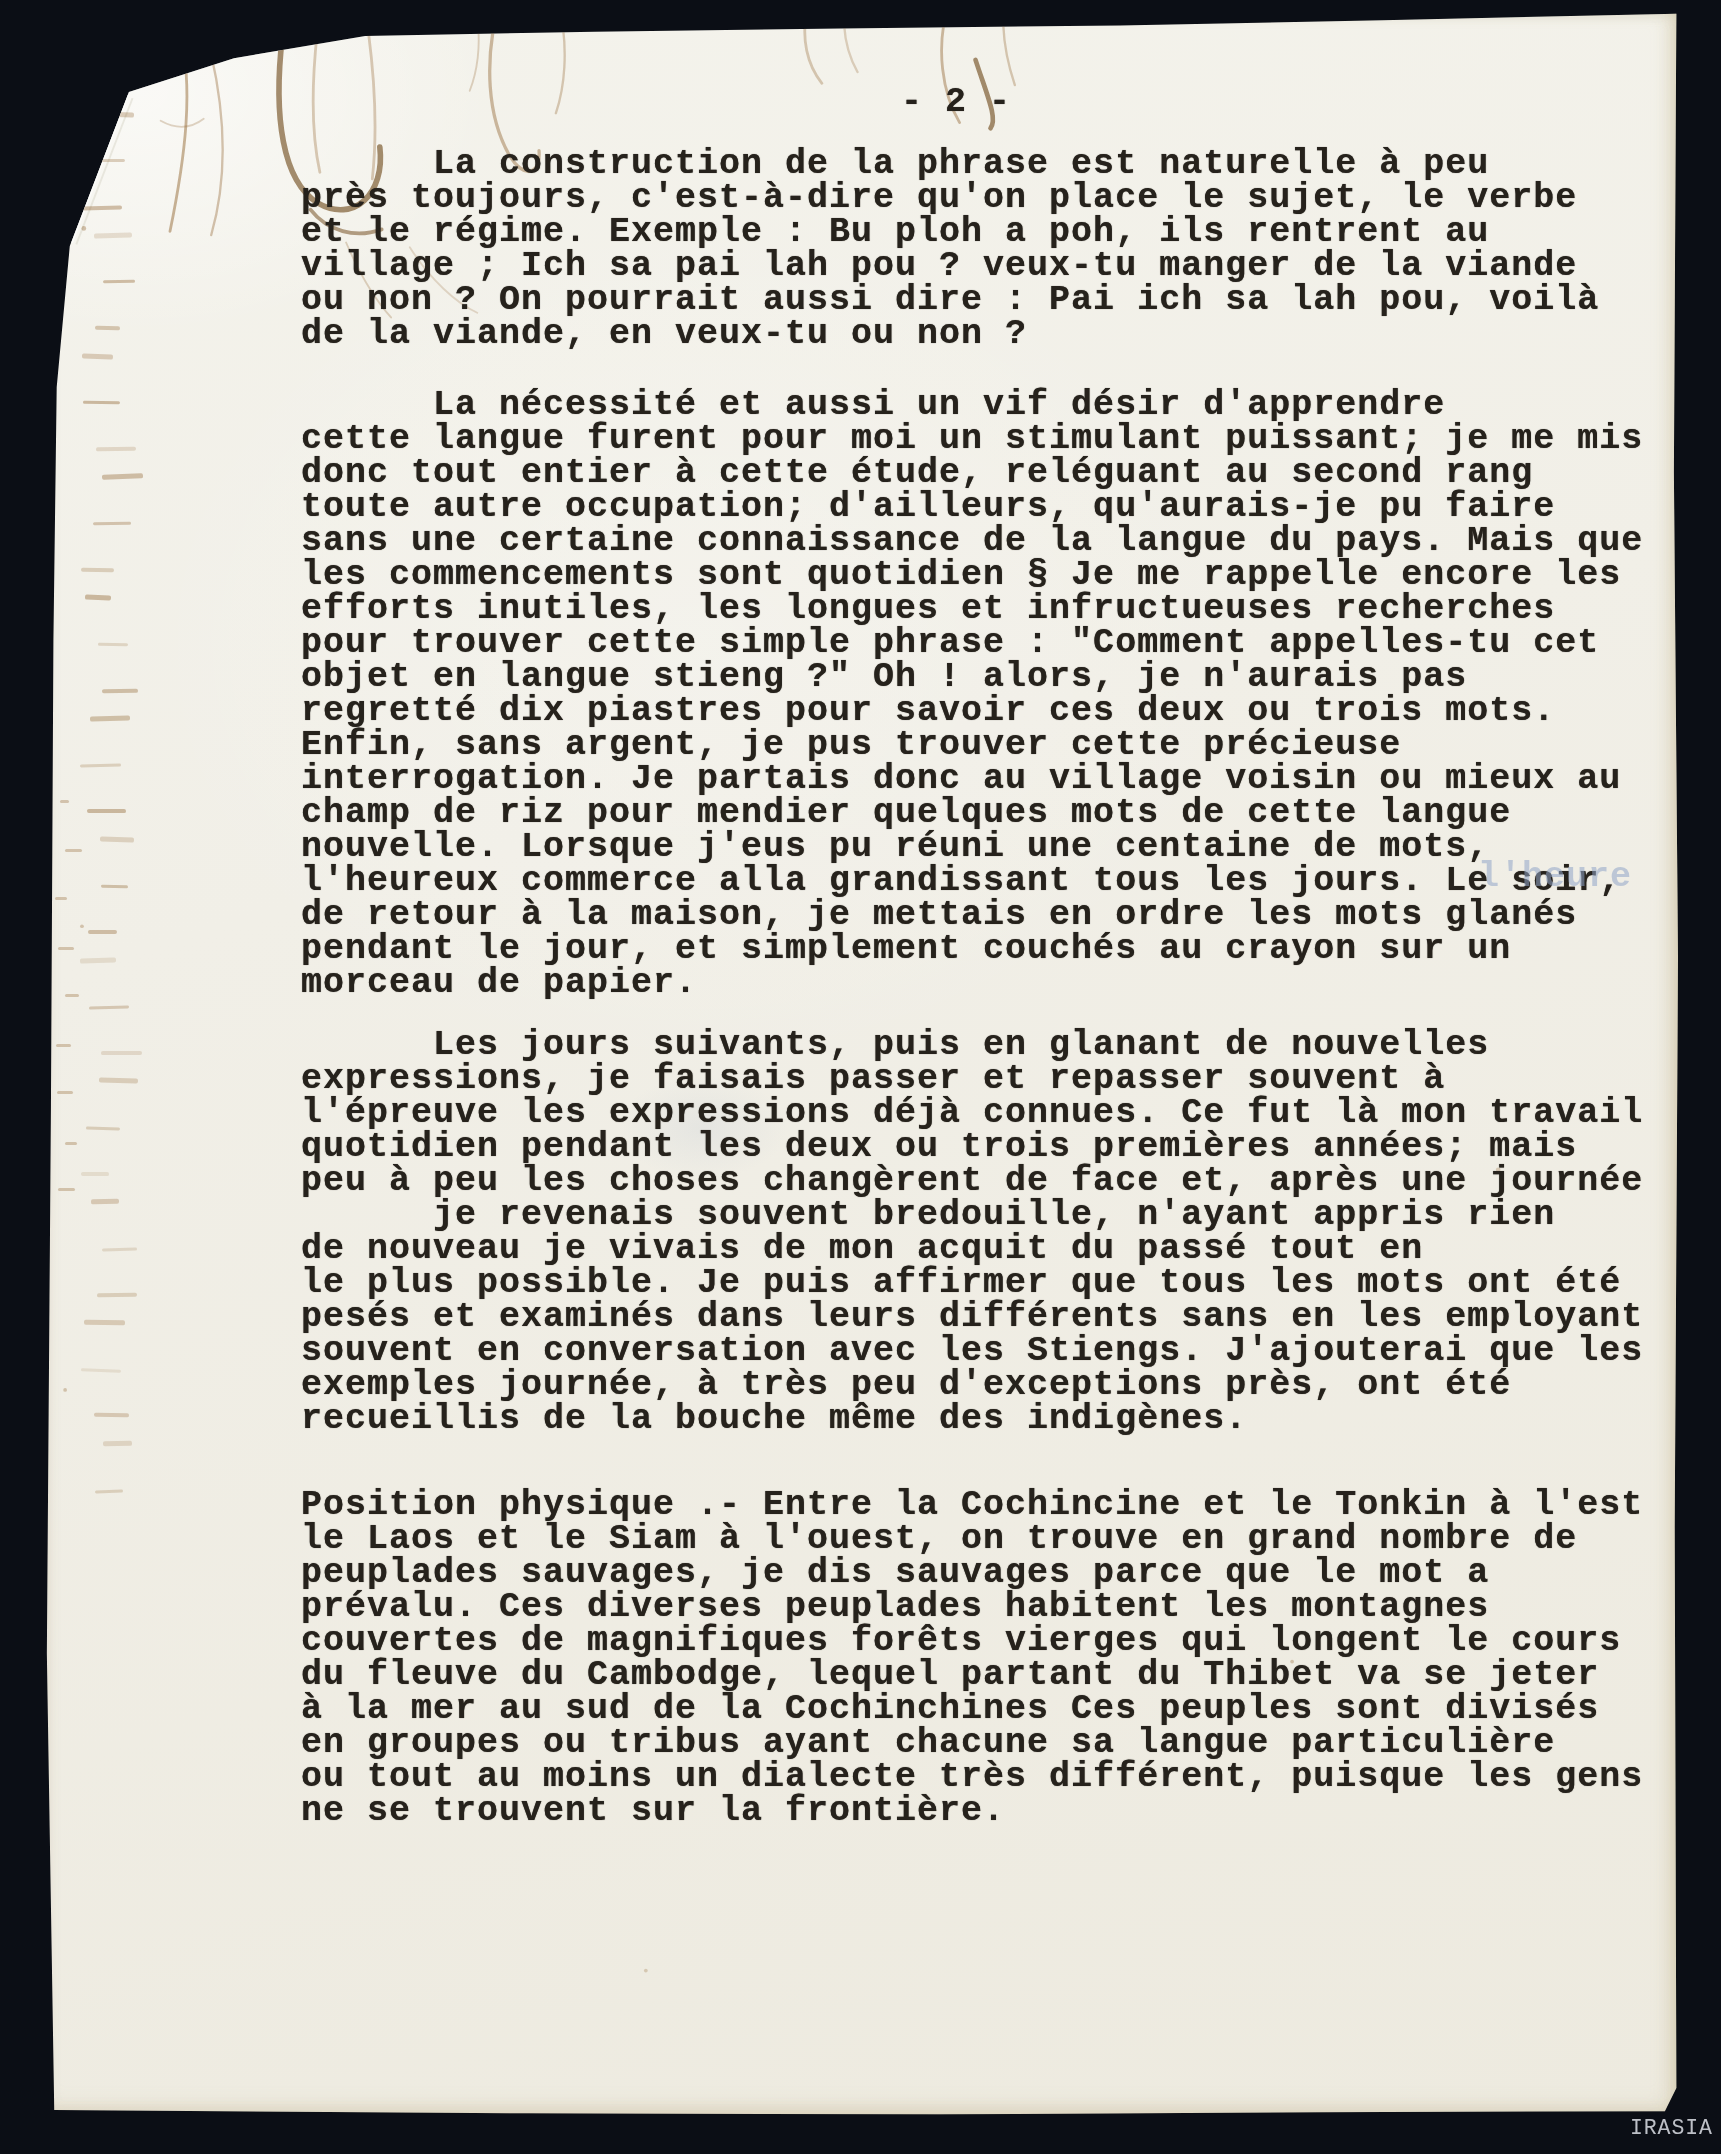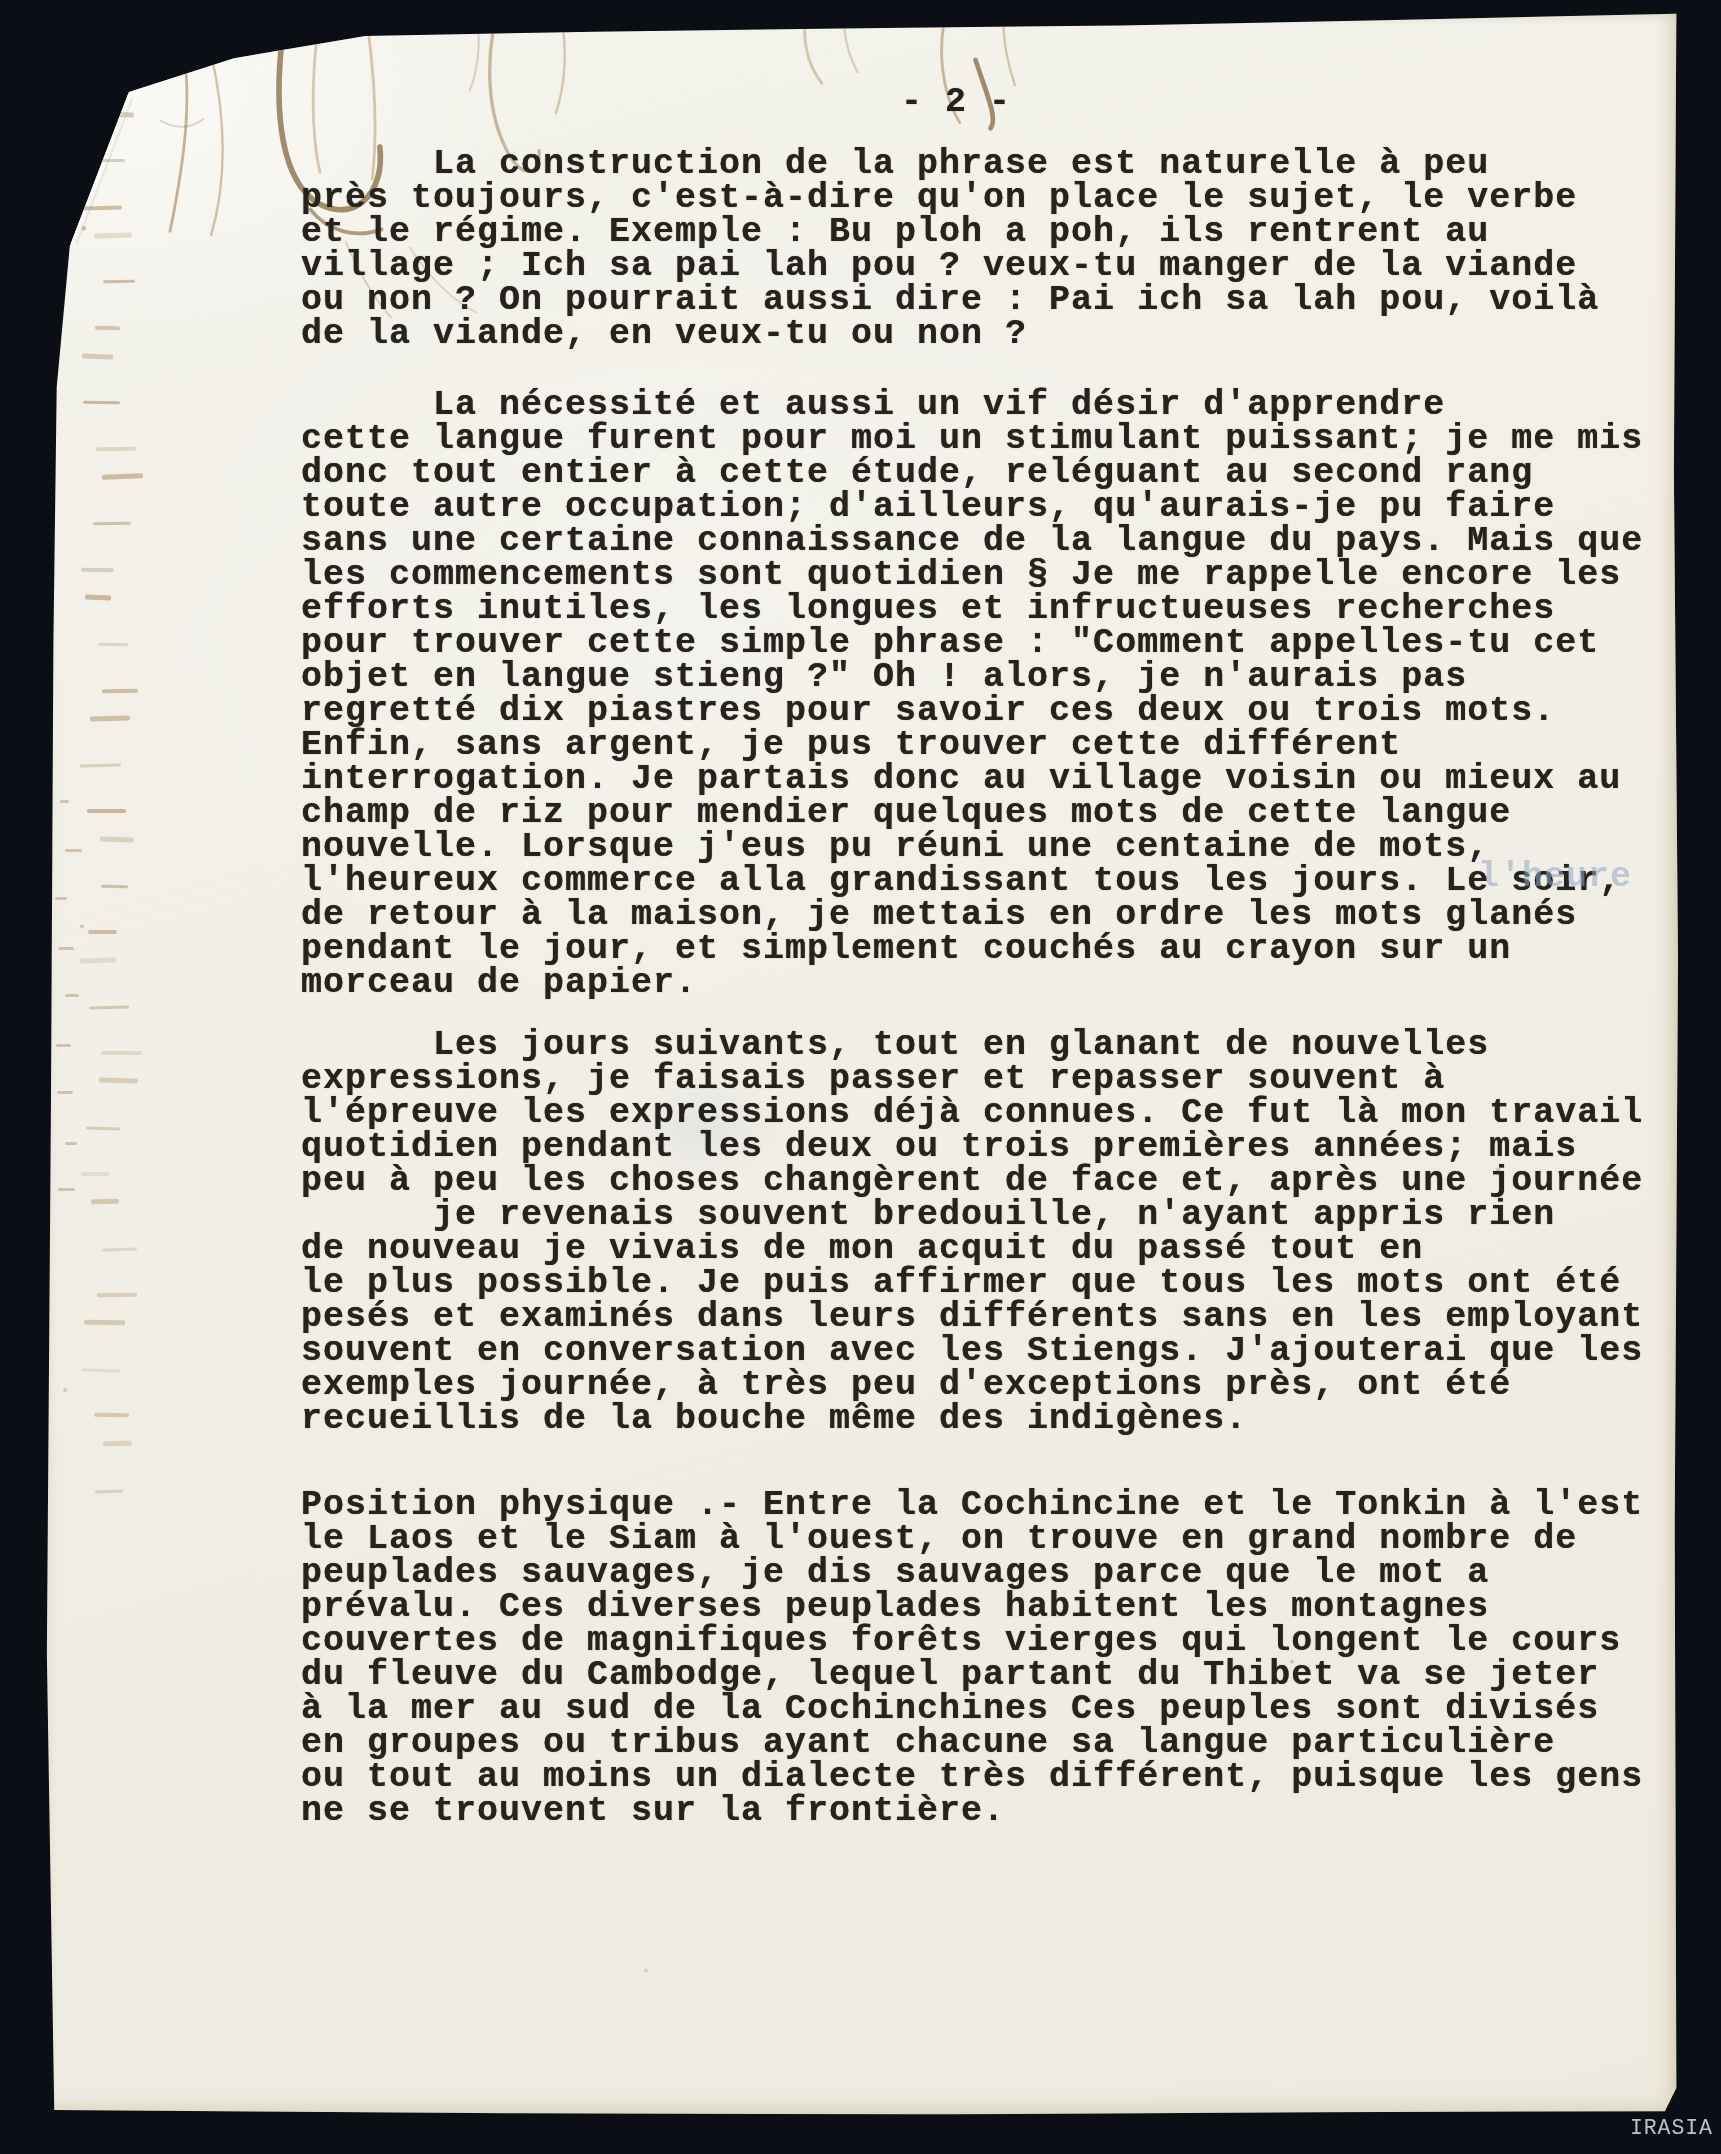--- a/index.html
+++ b/index.html
@@ -199,31 +199,31 @@
             <div class="line">      La nécessité et aussi un vif désir d'apprendre</div>
             <div class="line">cette langue furent pour moi un stimulant puissant; je me mis</div>
             <div class="line">donc tout entier à cette étude, reléguant au second rang</div>
             <div class="line">toute autre occupation; d'ailleurs, qu'aurais-je pu faire</div>
             <div class="line">sans une certaine connaissance de la langue du pays. Mais que</div>
             <div class="line">les commencements sont quotidien § Je me rappelle encore les</div>
             <div class="line">efforts inutiles, les longues et infructueuses recherches</div>
             <div class="line">pour trouver cette simple phrase : "Comment appelles-tu cet</div>
             <div class="line">objet en langue stieng ?" Oh ! alors, je n'aurais pas</div>
             <div class="line">regretté dix piastres pour savoir ces deux ou trois mots.</div>
-            <div class="line">Enfin, sans argent, je pus trouver cette différent</div>
+            <div class="line">Enfin, sans argent, je pus trouver cette précieuse</div>
             <div class="line">interrogation. Je partais donc au village voisin ou mieux au</div>
             <div class="line">champ de riz pour mendier quelques mots de cette langue</div>
             <div class="line">nouvelle. Lorsque j'eus pu réuni une centaine de mots,</div>
             <div class="line">l'heureux commerce alla grandissant tous les jours. Le soir,</div>
             <div class="line">de retour à la maison, je mettais en ordre les mots glanés</div>
             <div class="line">pendant le jour, et simplement couchés au crayon sur un</div>
             <div class="line">morceau de papier.</div>
           </div>
           <div class="para" style="margin-top: 28px;">
-            <div class="line">      Les jours suivants, tout en glanant de nouvelles</div>
+            <div class="line">      Les jours suivants, puis en glanant de nouvelles</div>
             <div class="line">expressions, je faisais passer et repasser souvent à</div>
             <div class="line">l'épreuve les expressions déjà connues. Ce fut là mon travail</div>
             <div class="line">quotidien pendant les deux ou trois premières années; mais</div>
             <div class="line">peu à peu les choses changèrent de face et, après une journée</div>
             <div class="line">      je revenais souvent bredouille, n'ayant appris rien</div>
             <div class="line">de nouveau je vivais de mon acquit du passé tout en</div>
             <div class="line">le plus possible. Je puis affirmer que tous les mots ont été</div>
             <div class="line">pesés et examinés dans leurs différents sans en les employant</div>
             <div class="line">souvent en conversation avec les Stiengs. J'ajouterai que les</div>
             <div class="line">exemples journée, à très peu d'exceptions près, ont été</div>

